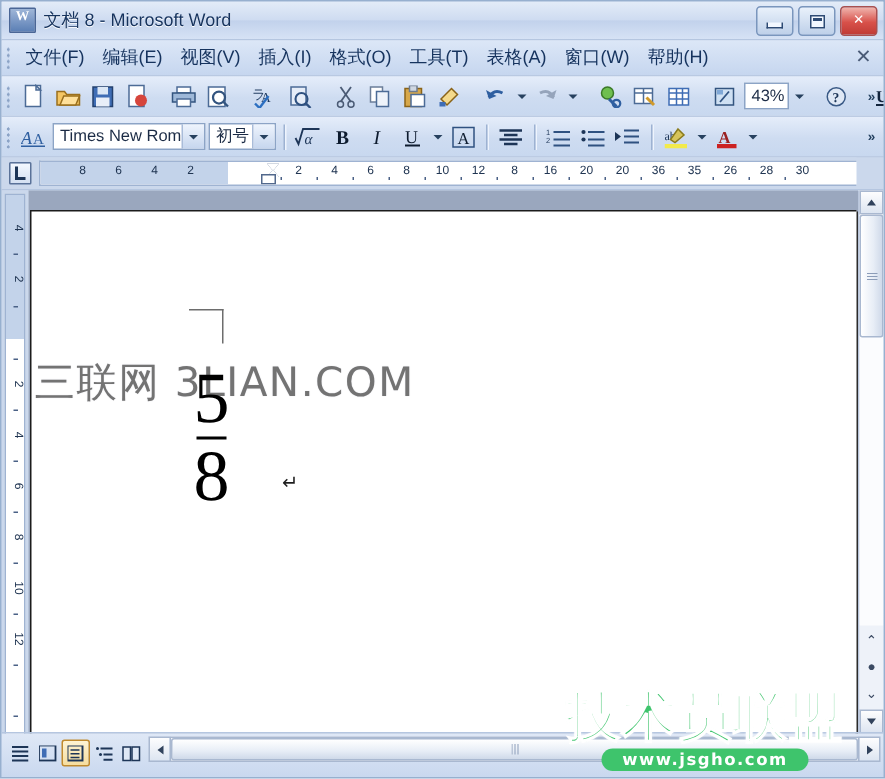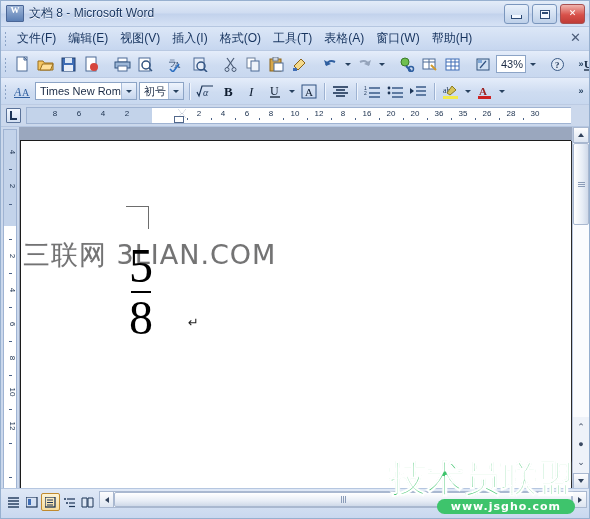--- a/index.html
+++ b/index.html
@@ -321,21 +321,21 @@
   }
   .hs-thumb .lines{
     width:5px;height:7px;
     background-image:linear-gradient(90deg,#8b9cb8 1px,transparent 1px);
     background-size:2px 7px;
   }
 
   
   .logo-wm{
     position:absolute;right:14px;bottom:4px;width:210px;
-    text-align:right;pointer-events:none;z-index:40;
+    text-align:center;pointer-events:none;z-index:40;
   }
   .logo-wm .big{
     font-size:36px;font-weight:bold;color:#3ec46c;letter-spacing:1px;
     font-family:"DejaVu Sans","Liberation Sans",sans-serif;
     line-height:38px;
     -webkit-text-stroke:1px #ffffff;
     text-shadow:0 0 2px #fff;
   }
   .logo-wm .pill{
     display:inline-block;background:#3ec46c;color:#fff;border-radius:11px;

